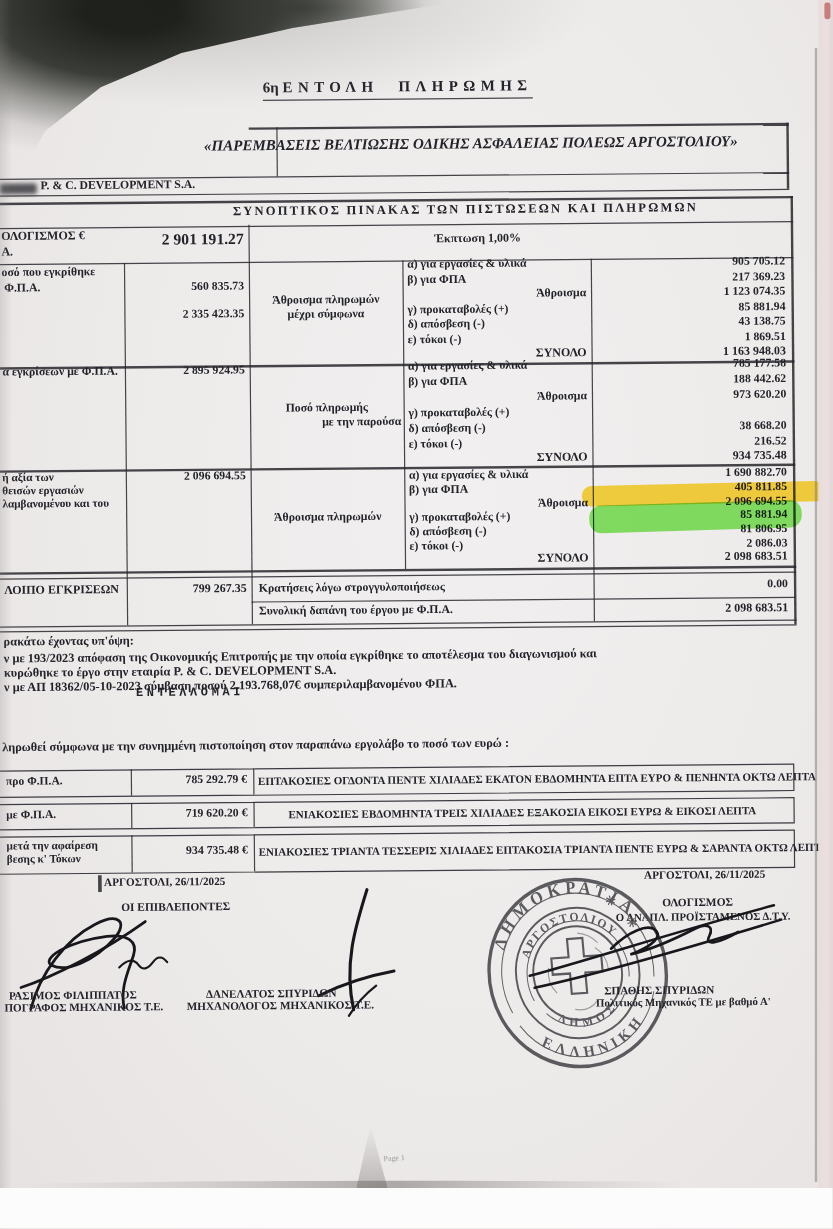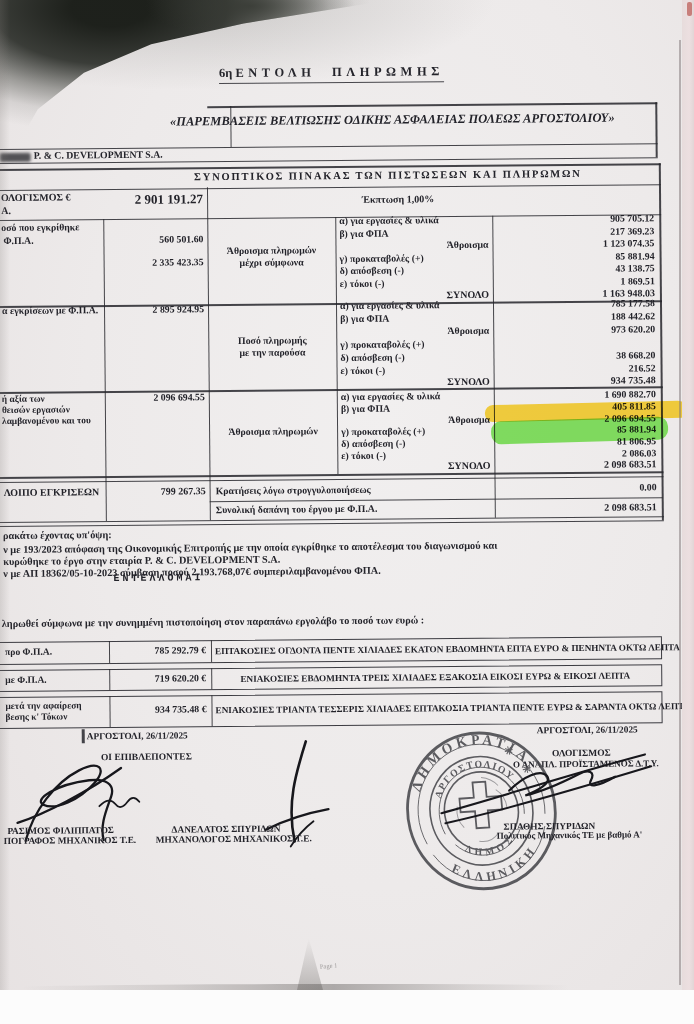--- a/index.html
+++ b/index.html
@@ -86,42 +86,42 @@
     <div class="t ctr" style="left:190px;width:400px;top:170px;font-size:10.5px;letter-spacing:1.8px;">ΣΥΝΟΠΤΙΚΟΣ ΠΙΝΑΚΑΣ ΤΩΝ ΠΙΣΤΩΣΕΩΝ ΚΑΙ ΠΛΗΡΩΜΩΝ</div>
 
     <div class="t" style="left:3px;top:189px;font-size:10px;">ΟΛΟΓΙΣΜΟΣ €</div>
     <div class="t" style="left:3px;top:202px;font-size:10px;">Α.</div>
     <div class="t valL" style="top:191px;font-size:13px;">2 901 191.27</div>
     <div class="t ctr" style="left:250px;width:300px;top:194px;font-size:10px;">Έκπτωση 1,00%</div>
 
     <div class="t" style="left:3px;top:220px;">οσό που εγκρίθηκε</div>
     <div class="t" style="left:5px;top:233px;">Φ.Π.Α.</div>
     <div class="t valL" style="top:220px;margin-top:36px;">2 335 423.35</div>
-    <div class="t valL" style="top:233px;">560 501.60</div>
+    <div class="t valL" style="top:233px;">560 835.73</div>
     <div class="t midC" style="top:245px;">Άθροισμα πληρωμών</div>
     <div class="t midC" style="top:257px;">μέχρι σύμφωνα</div>
     <span class="t lblL" style="top:216px">α) για εργασίες &amp; υλικά</span>
     <span class="t lblL" style="top:228.5px">β) για ΦΠΑ</span>
     <span class="t lblR" style="top:241px">Άθροισμα</span>
     <span class="t lblL" style="top:253.5px">γ) προκαταβολές (+)</span>
     <span class="t lblL" style="top:266px">δ) απόσβεση (-)</span>
     <span class="t lblL" style="top:278.5px">ε) τόκοι (-)</span>
     <span class="t lblR" style="top:290px;font-size:10px">ΣΥΝΟΛΟ</span>
     <span class="t valR" style="top:216px">905 705.12</span>
     <span class="t valR" style="top:228.5px">217 369.23</span>
     <span class="t valR" style="top:241px">1 123 074.35</span>
     <span class="t valR" style="top:253.5px">85 881.94</span>
     <span class="t valR" style="top:266px">43 138.75</span>
     <span class="t valR" style="top:278.5px">1 869.51</span>
     <span class="t valR" style="top:290px;font-size:10px">1 163 948.03</span>
 
     <div class="t" style="left:3px;top:303px;">α εγκρίσεων με Φ.Π.Α.</div>
     <div class="t valL" style="top:303px;">2 895 924.95</div>
     <div class="t midC" style="top:335px;">Ποσό πληρωμής</div>
-    <div class="t midC" style="top:347px;">με την παρούσα</div>
+    <div class="t midC" style="top:347px;text-align:right;">με την παρούσα</div>
     <span class="t lblL" style="top:301px">α) για εργασίες &amp; υλικά</span>
     <span class="t lblL" style="top:314px">β) για ΦΠΑ</span>
     <span class="t lblR" style="top:327px">Άθροισμα</span>
     <span class="t lblL" style="top:340px">γ) προκαταβολές (+)</span>
     <span class="t lblL" style="top:353px">δ) απόσβεση (-)</span>
     <span class="t lblL" style="top:366px">ε) τόκοι (-)</span>
     <span class="t lblR" style="top:377px;font-size:10px">ΣΥΝΟΛΟ</span>
     <span class="t valR" style="top:301px">785 177.58</span>
     <span class="t valR" style="top:314px">188 442.62</span>
     <span class="t valR" style="top:327px">973 620.20</span>

